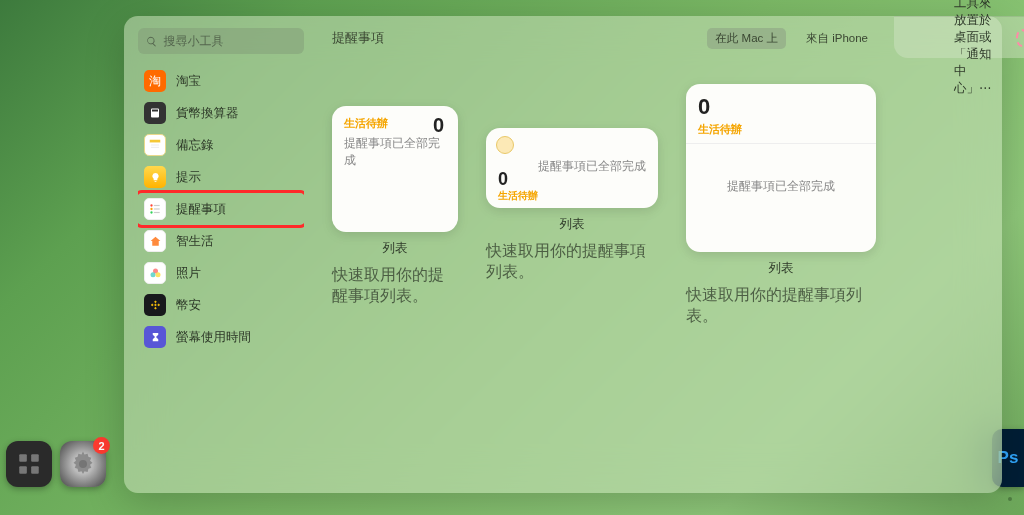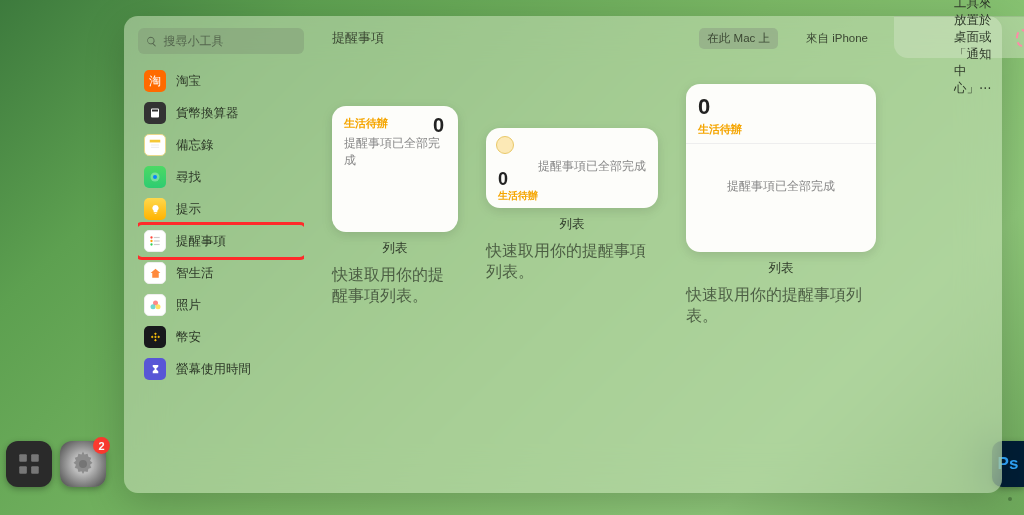--- a/index.html
+++ b/index.html
@@ -61,21 +61,21 @@
 .side-item.highlighted {
   outline: 3px solid #ff2a2a;
   outline-offset: 1px;
   border-radius: 4px;
 }
 
 
 .main { flex: 1; padding: 10px 18px 0 18px; display: flex; flex-direction: column; }
 .main-header { display: flex; align-items: center; justify-content: space-between; height: 24px; }
 .main-title { font-size: 13px; color: #3a4632; }
-.source-toggle { display: flex; gap: 20px; font-size: 11.5px; color: #3a4632; }
+.source-toggle { display: flex; gap: 12px; font-size: 11.5px; color: #3a4632; }
 .source-btn { padding: 3px 8px; border-radius: 5px; cursor: pointer; }
 .source-btn.active { background: rgba(145, 170, 135, 0.7); }
 
 .widgets-row { display: flex; gap: 28px; margin-top: 56px; justify-content: center; align-items: flex-start; }
 .widget-col { display: flex; flex-direction: column; align-items: center; gap: 8px; }
 .widget-caption { font-size: 12.5px; color: #2f3a2a; text-align: center; }
 .widget-sub { font-size: 16px; color: rgba(47,58,42,0.75); }
 
 .card {
   background: #fdfdfa;
@@ -146,21 +146,21 @@
   position: absolute; top: -4px; right: -4px;
   background: #ff3b30; color: #fff;
   width: 17px; height: 17px; border-radius: 50%;
   font-size: 11px; display: flex; align-items: center; justify-content: center;
   font-weight: 600;
 }
 
 
 .dock-right {
   position: absolute; right: 0; bottom: 28px;
-  width: 32px; height: 46px;
+  width: 32px; height: 58px;
   background: #001e36; border-radius: 10px 0 0 10px;
   display: flex; align-items: center; justify-content: center;
   color: #31a8ff; font-weight: 700; font-size: 17px;
   box-shadow: 0 2px 6px rgba(0,0,0,0.3);
 }
 .corner-dot { position: absolute; right: 12px; bottom: 14px; width: 4px; height: 4px; border-radius: 50%; background: rgba(60,100,50,0.6); }
 
 
 .bg-taobao { background: #ff6a00; }
 .bg-currency { background: #333; }
@@ -228,29 +228,20 @@
             <svg width="14" height="14" viewBox="0 0 24 24">
                 <rect x="3" y="3" width="18" height="5" fill="#f5c835"></rect>
                 <rect x="3" y="8" width="18" height="13" fill="#fff"></rect>
                 <line x1="5" y1="12" x2="19" y2="12" stroke="#ddd"></line>
                 <line x1="5" y1="16" x2="19" y2="16" stroke="#ddd"></line>
               </svg>
           </span>
           <span>備忘錄</span>
         </div>
         <div class="side-item">
-          <span class="icon bg-find">
-            <svg width="12" height="12" viewBox="0 0 24 24">
-                <circle cx="12" cy="12" r="9" fill="#fff" opacity="0.3"></circle>
-                <circle cx="12" cy="12" r="4" fill="#0a84ff"></circle>
-              </svg>
-          </span>
-          <span>尋找</span>
-        </div>
-        <div class="side-item">
           <span class="icon bg-tips">
             <svg width="11" height="11" viewBox="0 0 24 24" fill="#fff">
                 <path d="M12 2a7 7 0 00-4 12.7V18h8v-3.3A7 7 0 0012 2zm-2 18h4v2h-4z"></path>
               </svg>
           </span>
           <span>提示</span>
         </div>
         <div class="side-item highlighted">
           <span class="icon bg-reminders">
             <svg width="14" height="14" viewBox="0 0 24 24">

